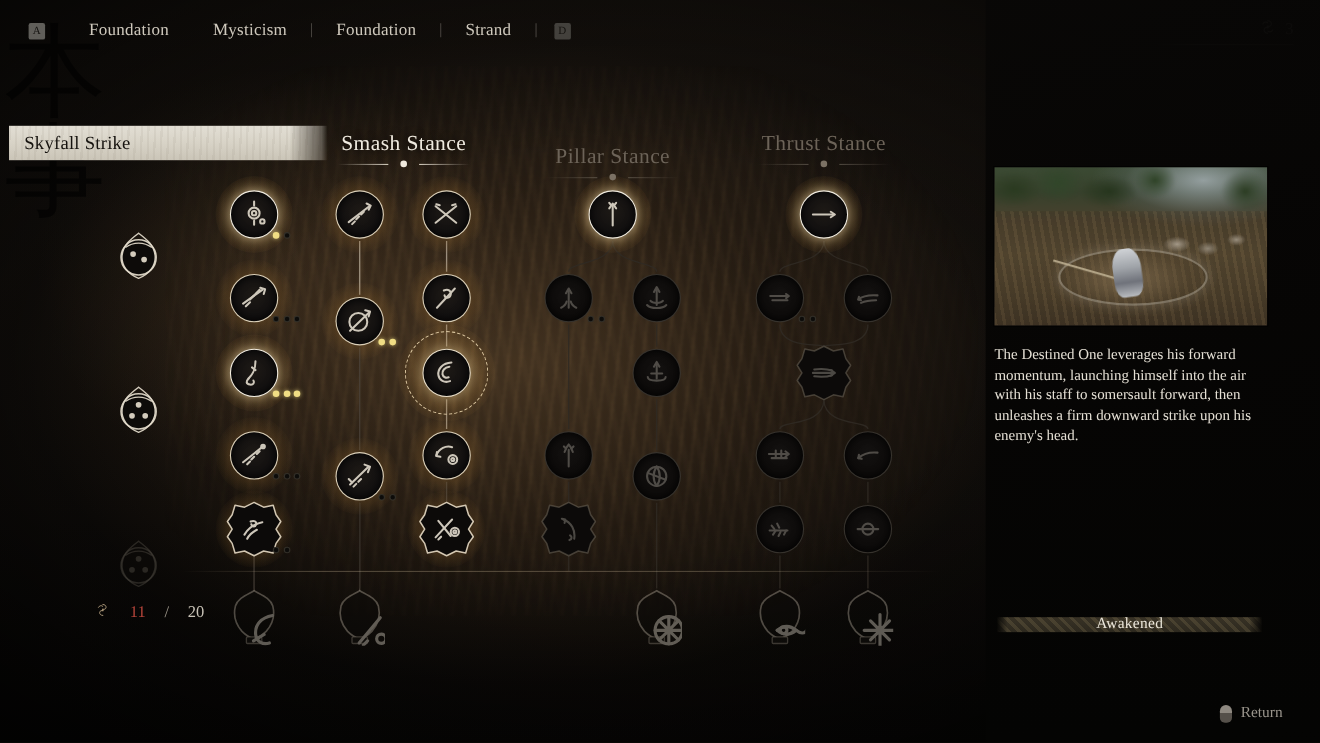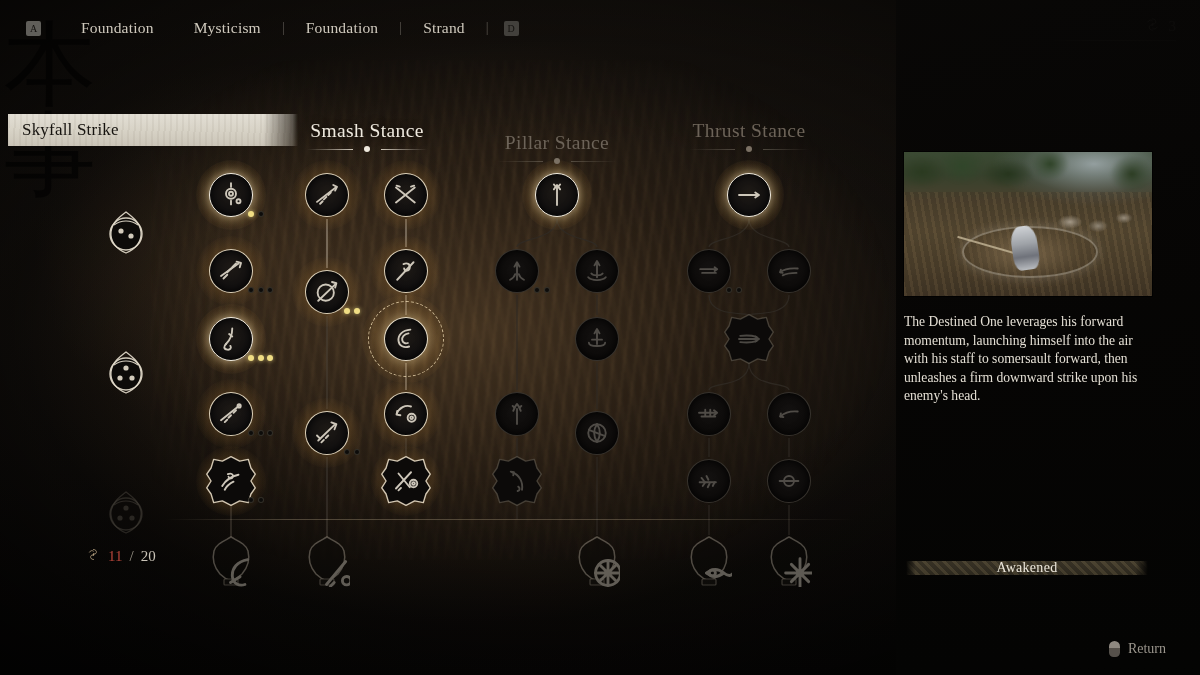--- a/index.html
+++ b/index.html
@@ -249,21 +249,21 @@
   .rank {
     position: absolute;
     width: 52px; height: 52px;
     margin-left: -26px; margin-top: -26px;
     z-index: 12;
   }
   .rank svg { width: 100%; height: 100%; display: block; }
   .rank.dim { opacity: 0.42; }
   .cost {
     position: absolute; left: 86px; top: 547px;
-    display: flex; align-items: center; gap: 7px;
+    display: flex; align-items: center; gap: 17px;
     z-index: 14;
   }
   .cost .cur { color: #b4443a; font-size: 15px; }
   .cost .sep { color: #9c968a; font-size: 15px; }
   .cost .max { color: #c9c3b7; font-size: 15px; }
 
   
   .panel {
     position: absolute; left: 896px; top: 0; width: 304px; height: 675px;
     background: linear-gradient(180deg, rgba(8,7,6,0.90) 0%, rgba(6,5,4,0.95) 40%, rgba(4,4,3,0.98) 100%);

